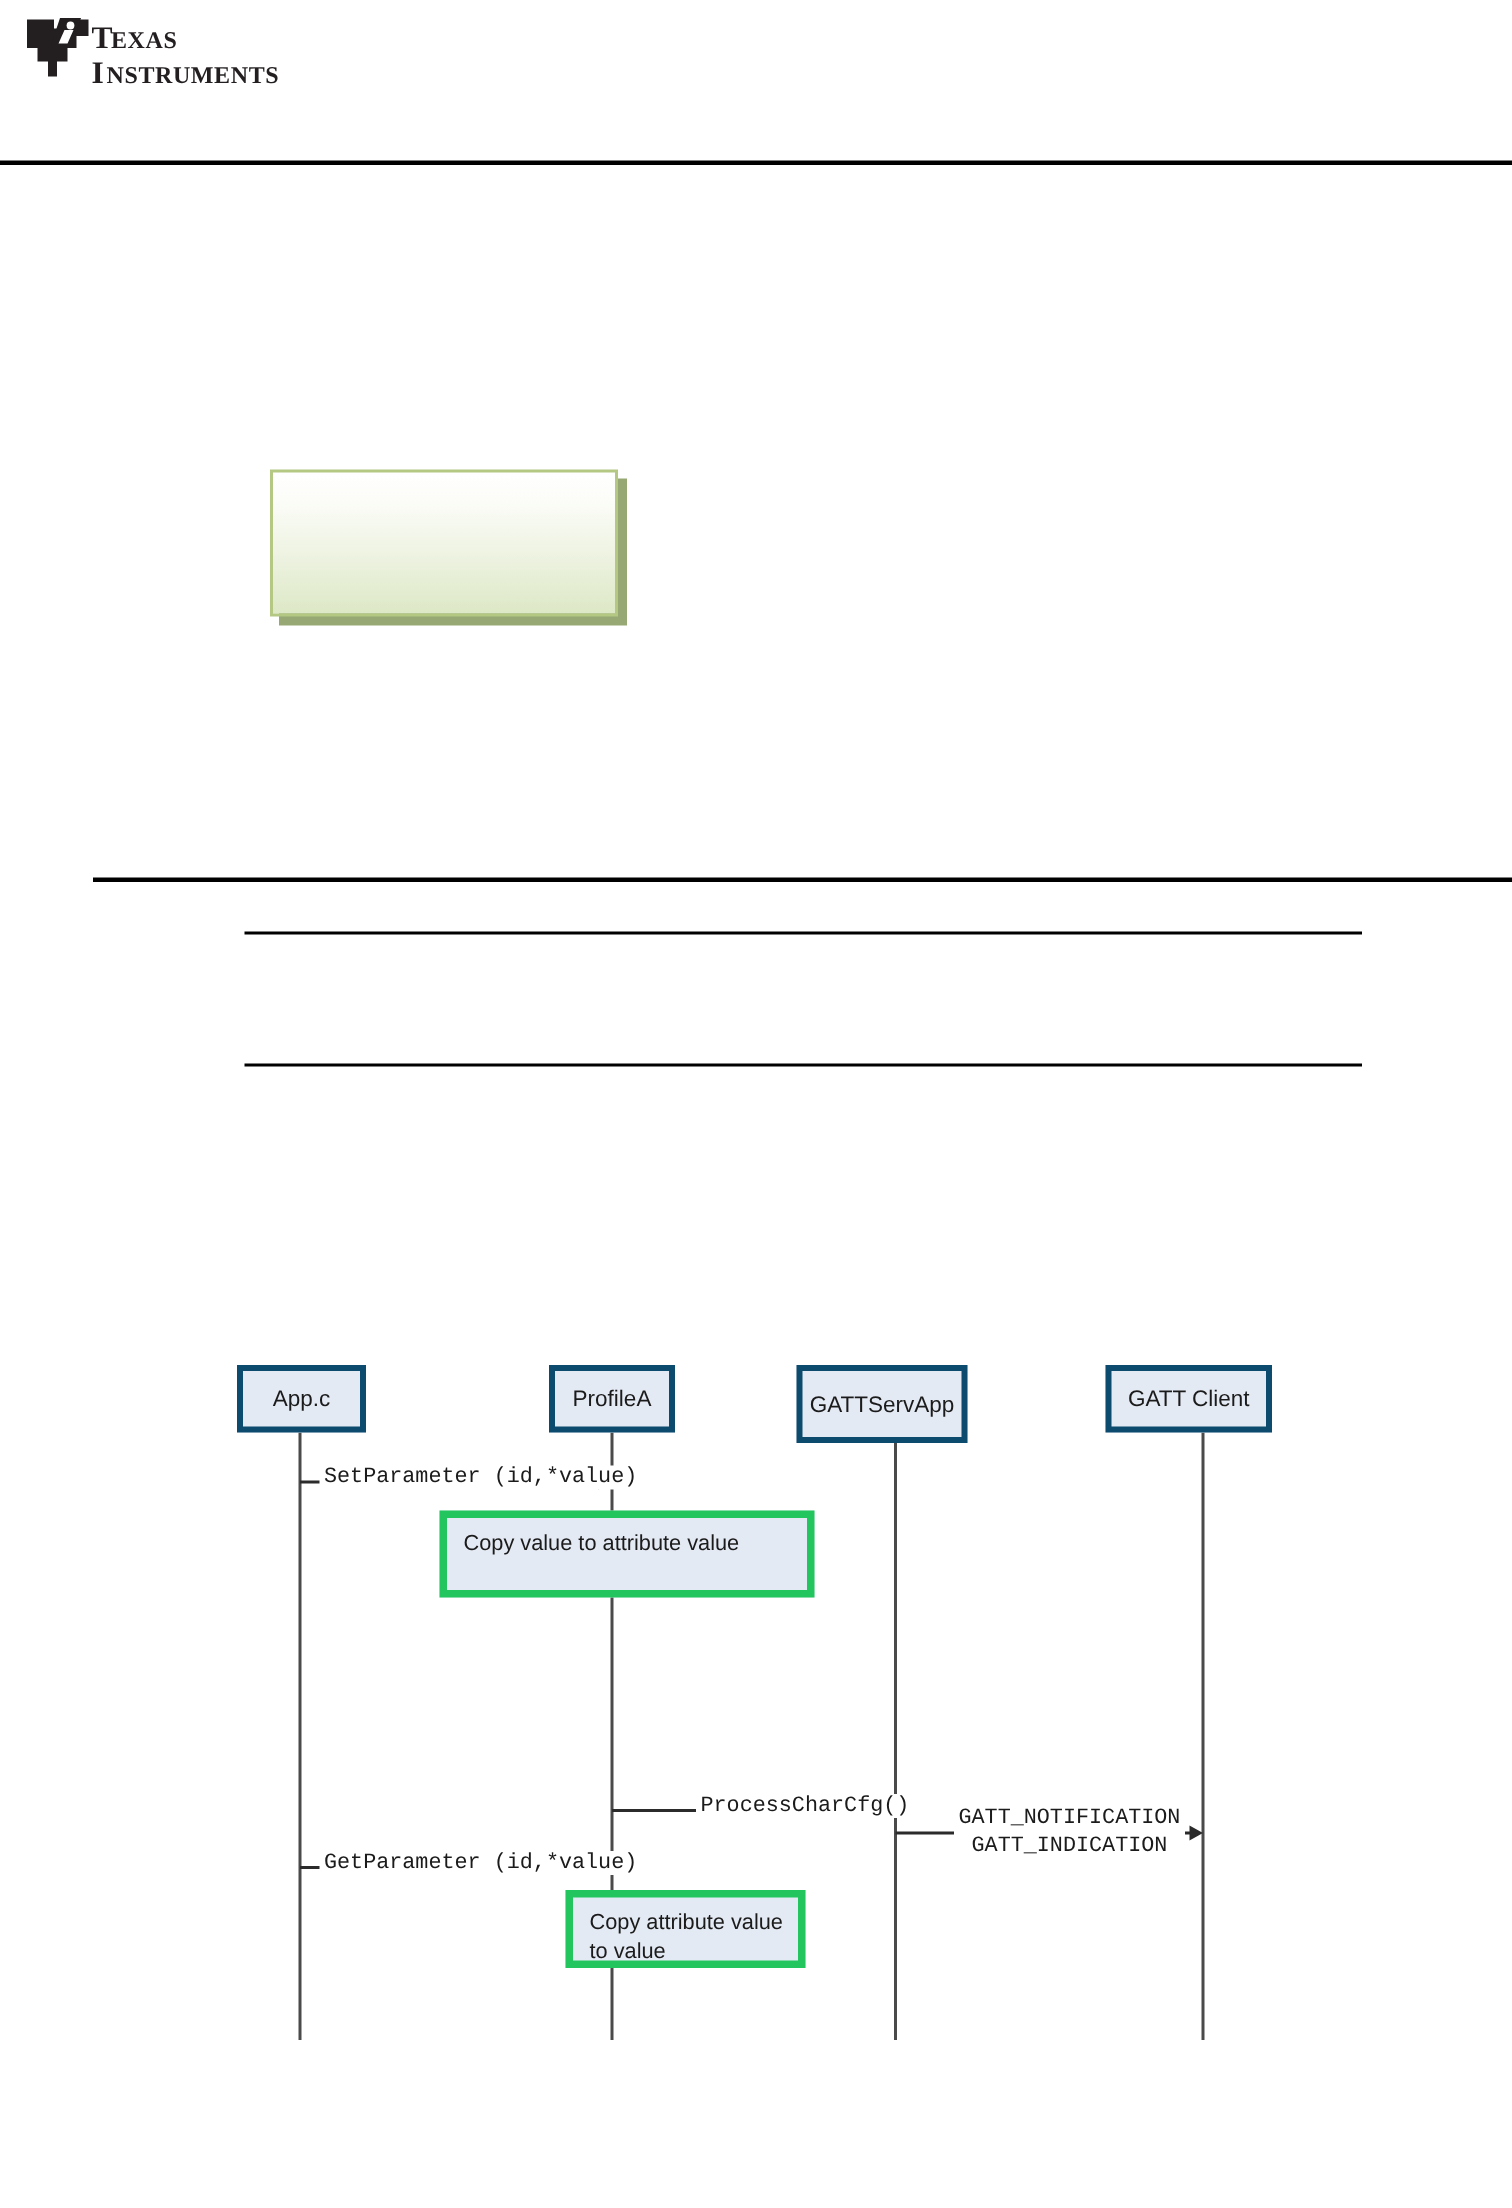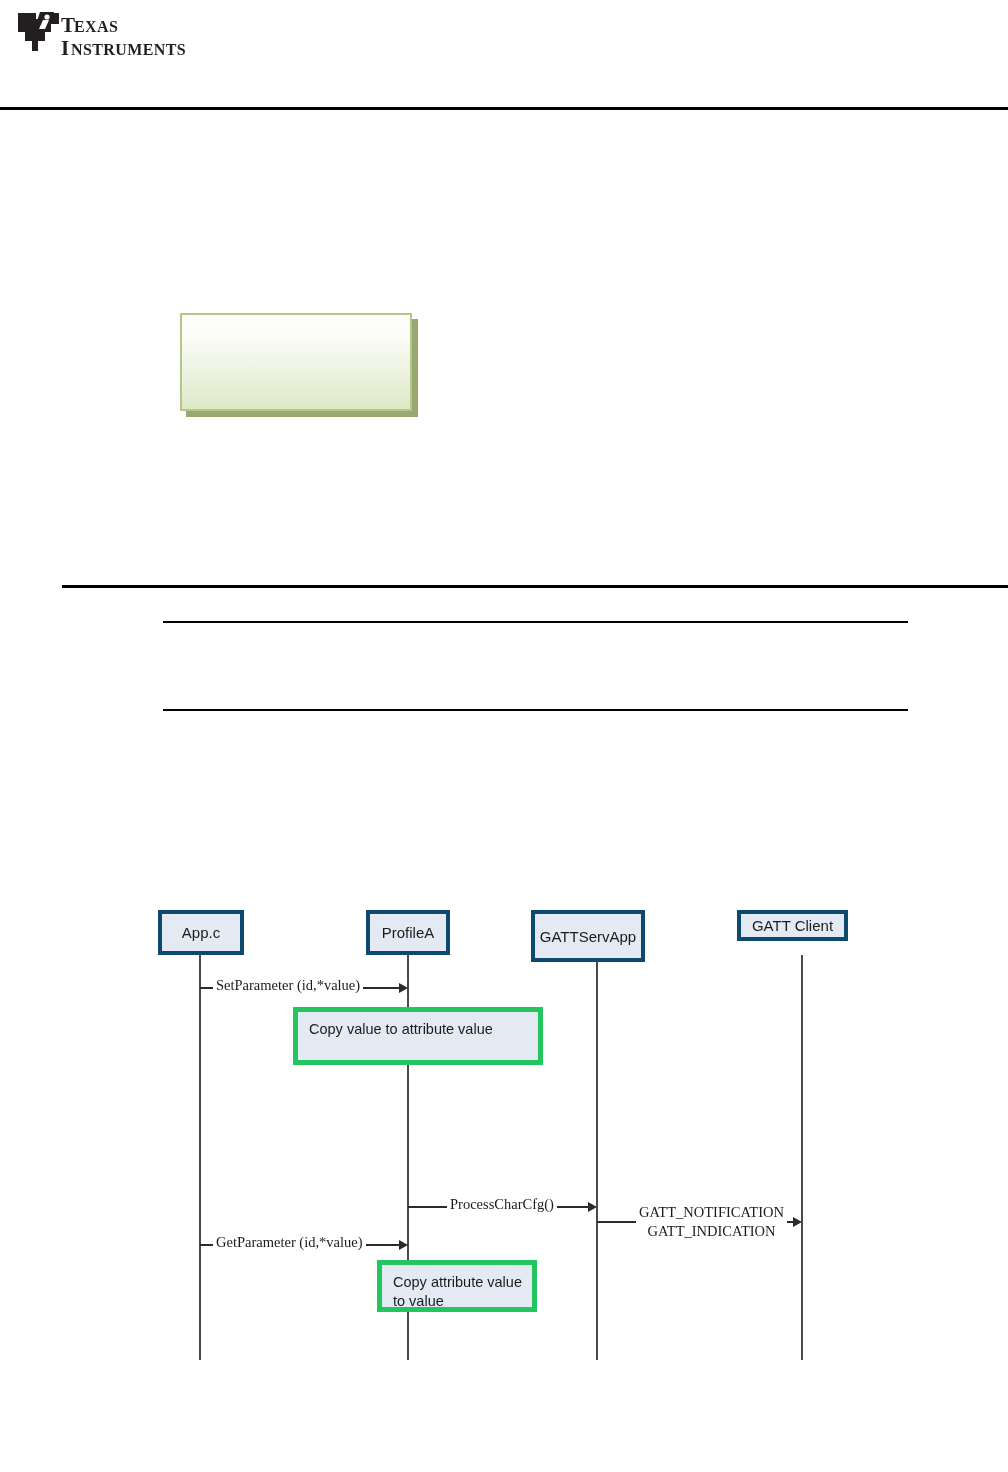--- a/index.html
+++ b/index.html
@@ -123,21 +123,21 @@
     padding: 8px 10px 6px 11px;
     font-family: "Liberation Sans", sans-serif;
   }
   .msg-label {
     position: absolute;
     font-size: 14.5px;
     color: #1b1b1b;
     background: #ffffff;
     padding: 0 3px;
     white-space: nowrap;
-    font-family: Liberation Serif, serif;
+    font-family: Liberation Mono, monospace;
   }
   .msg-label.two-line {
     line-height: 19px;
     text-align: center;
     white-space: normal;
   }
   .arrow-line {
     position: absolute;
     height: 1.6px;
     background: #2b2b2b;
@@ -186,31 +186,31 @@
     </div>
     <div class="lifeline-stem" style="left: 407px; top: 955px; height: 405px;"></div>
     <div class="lifeline-box" style="left: 366px; top: 910px; width: 84px; height: 45px;">
       <span>ProfileA</span>
     </div>
     <div class="lifeline-stem" style="left: 596px; top: 955px; height: 405px;"></div>
     <div class="lifeline-box" style="left: 531px; top: 910px; width: 114px; height: 52px;">
       <span>GATTServApp</span>
     </div>
     <div class="lifeline-stem" style="left: 801px; top: 955px; height: 405px;"></div>
-    <div class="lifeline-box" style="left: 737px; top: 910px; width: 111px; height: 31px;">
+    <div class="lifeline-box" style="left: 737px; top: 910px; width: 111px; height: 45px;">
       <span>GATT Client</span>
     </div>
     <div class="note-box" style="left: 293px; top: 1007px; width: 250px; height: 58px;">Copy value to attribute value</div>
     <div class="note-box" style="left: 360px; top: 1260px; width: 160px; height: 52px; margin-left: 17px;">Copy attribute value to value</div>
     <div class="arrow-line" style="left: 200px; top: 987px; width: 200px;"></div>
     <div class="arrow-head" style="left: 399px; top: 982.5px;"></div>
     <div class="msg-label" style="left: 213px; top: 977px;">SetParameter (id,*value)</div>
     <div class="arrow-line" style="left: 408px; top: 1206px; width: 181px;"></div>
     <div class="arrow-head" style="left: 588px; top: 1201.5px;"></div>
-    <div class="msg-label" style="left: 447px; top: 1196px;">ProcessCharCfg()</div>
+    <div class="msg-label" style="left: 464px; top: 1196px;">ProcessCharCfg()</div>
     <div class="arrow-line" style="left: 597px; top: 1221px; width: 197px;"></div>
     <div class="arrow-head" style="left: 793px; top: 1216.5px;"></div>
     <div class="msg-label two-line" style="left: 636px; top: 1203px;">
       <div>GATT_NOTIFICATION</div>
       <div>GATT_INDICATION</div>
     </div>
     <div class="arrow-line" style="left: 200px; top: 1244px; width: 200px;"></div>
     <div class="arrow-head" style="left: 399px; top: 1239.5px;"></div>
     <div class="msg-label" style="left: 213px; top: 1234px;">GetParameter (id,*value)</div>
   </div>

